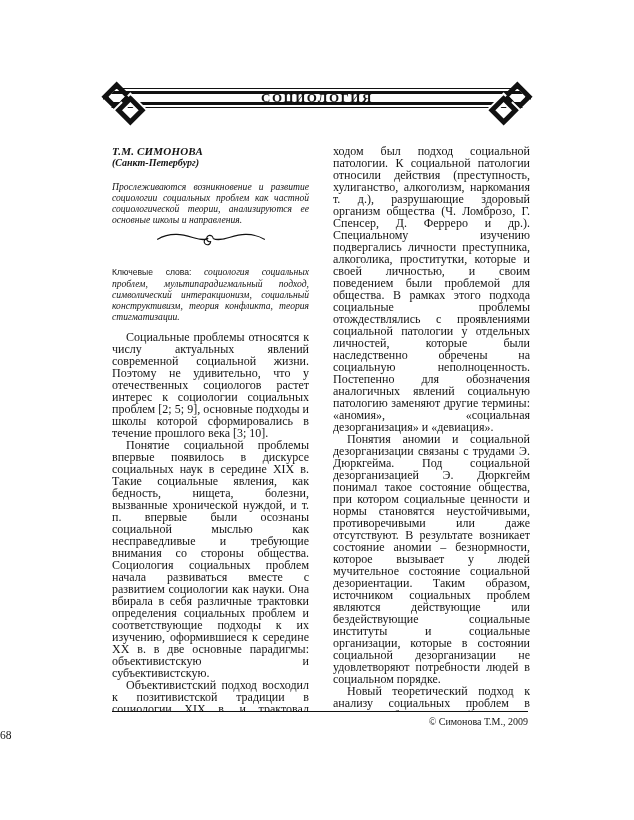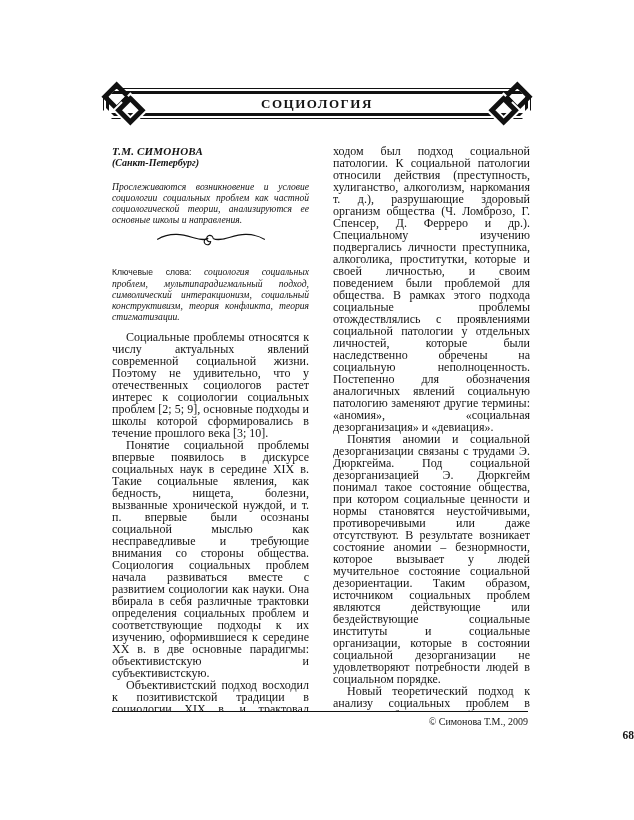--- a/index.html
+++ b/index.html
@@ -11,21 +11,21 @@
     background: #ffffff;
     color: #141414;
     font-family: "Liberation Serif", serif;
     overflow: hidden;
   }
 
   
   .masthead-box {
     position: absolute;
     left: 103px; right: 103px;
-    top: 88px; height: 31px;
+    top: 88px; height: 20px;
     clip-path: polygon(9px 0, calc(100% - 9px) 0, 100% 9px, 100% calc(100% - 9px),
                        calc(100% - 9px) 100%, 9px 100%, 0 calc(100% - 9px), 0 9px);
     border: 1.3px solid #111;
     padding-left: 8px;
   }
   .masthead-box-inner {
     position: absolute; inset: 2px;
     clip-path: polygon(8px 0, calc(100% - 8px) 0, 100% 8px, 100% calc(100% - 8px),
                        calc(100% - 8px) 100%, 8px 100%, 0 calc(100% - 8px), 0 8px);
     border: 3px solid #111;
@@ -94,22 +94,22 @@
     border-top: 1px solid #111;
   }
   .copyright {
     position: absolute;
     right: 106px; top: 716px;
     font-size: 10px;
   }
   .page-number {
     position: absolute;
     left: 0; right: 0; top: 729px;
-    text-align: right;
-    font-weight: bold; font-size: 11.5px; margin-left: 16px;
+    text-align: left;
+    font-weight: normal; font-size: 11.5px;
   }
 </style>
 </head>
 <body>
 
 <div class="page">
 
   <div class="masthead-box">
     <div class="masthead-box-inner">
       <span class="section-header">СОЦИОЛОГИЯ</span>
@@ -133,21 +133,21 @@
     </g>
   </svg>
 
   <div class="content">
 
     <div class="col">
       <div class="author-name">Т.М. СИМОНОВА</div>
       <div class="author-city">(Санкт-Петербург)</div>
 
 
-      <div class="abstract">Прослеживаются возникновение и условие социологии социальных проблем как частной социологической теории, анализируются ее основные школы и направления.</div>
+      <div class="abstract">Прослеживаются возникновение и развитие социологии социальных проблем как частной социологической теории, анализируются ее основные школы и направления.</div>
 
       <div class="divider">
         <svg width="118" height="17" viewBox="0 0 120 18" fill="none" stroke="#111" stroke-width="1.2">
           <path d="M3 11 C 28 -3, 46 16, 57 10"></path>
           <path d="M57 10 a 3.4 3.4 0 1 0 2.6 3.4 a 3.4 3.4 0 1 1 2.6 -3.4"></path>
           <path d="M62.2 10 C 74 16, 92 -3, 117 11"></path>
         </svg>
       </div>
 
       <div class="keywords">

